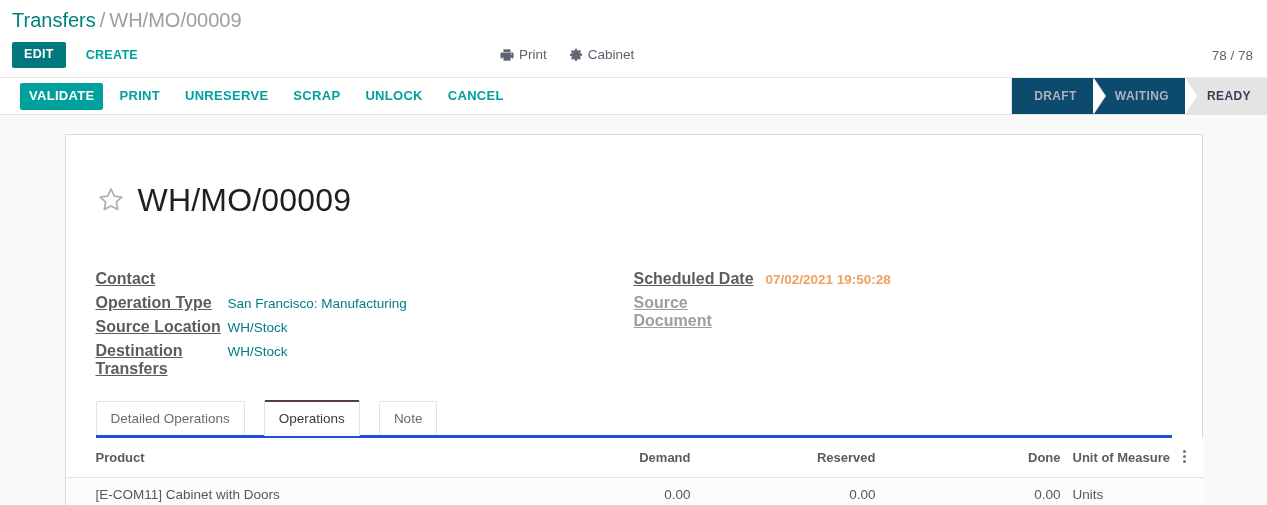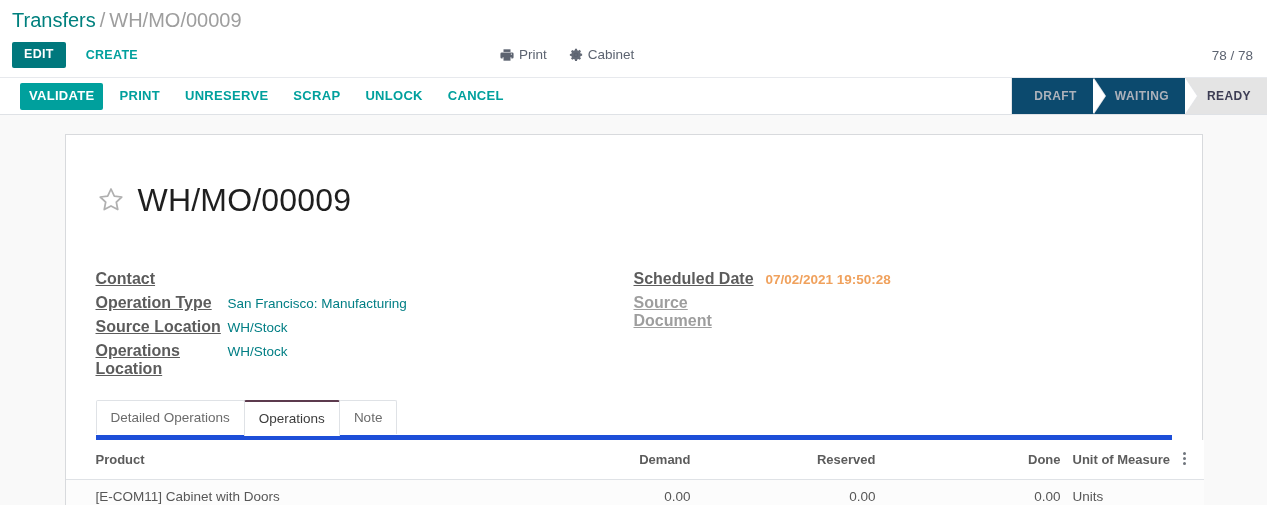--- a/index.html
+++ b/index.html
@@ -266,24 +266,25 @@
     font-size: 13.5px;
     color: #3c3c3c;
   }
   .fvalue.link { color: #017e84; cursor: pointer; }
   .fvalue.warn { color: #f0a15c; font-weight: bold; }
 
   
   .notebook { margin-top: 34px; }
   .tabs {
     display: flex;
-    align-items: center;
-    border-bottom: 5px solid #1d4ed8;
+    align-items: flex-end;
+    border-bottom: 3px solid #1d4ed8;
     position: relative;
     z-index: 2;
+    gap: 20px;
   }
   .tab {
     font-size: 13.5px;
     color: #6b6b6b;
     padding: 9px 14px 8px;
     border: 1px solid #dfe2e6;
     border-bottom: none;
     background: #ffffff;
     margin-right: -1px;
     cursor: pointer;
@@ -424,21 +425,21 @@
           </div>
           <div class="frow">
             <div class="flabel">Operation Type</div>
             <div class="fvalue link">San Francisco: Manufacturing</div>
           </div>
           <div class="frow">
             <div class="flabel">Source Location</div>
             <div class="fvalue link">WH/Stock</div>
           </div>
           <div class="frow">
-            <div class="flabel">Operations Location</div>
+            <div class="flabel">Destination Transfers</div>
             <div class="fvalue link">WH/Stock</div>
           </div>
         </div>
 
         <div class="fcol right">
           <div class="frow">
             <div class="flabel">Scheduled Date</div>
             <div class="fvalue warn">07/02/2021 19:50:28</div>
           </div>
           <div class="frow">

